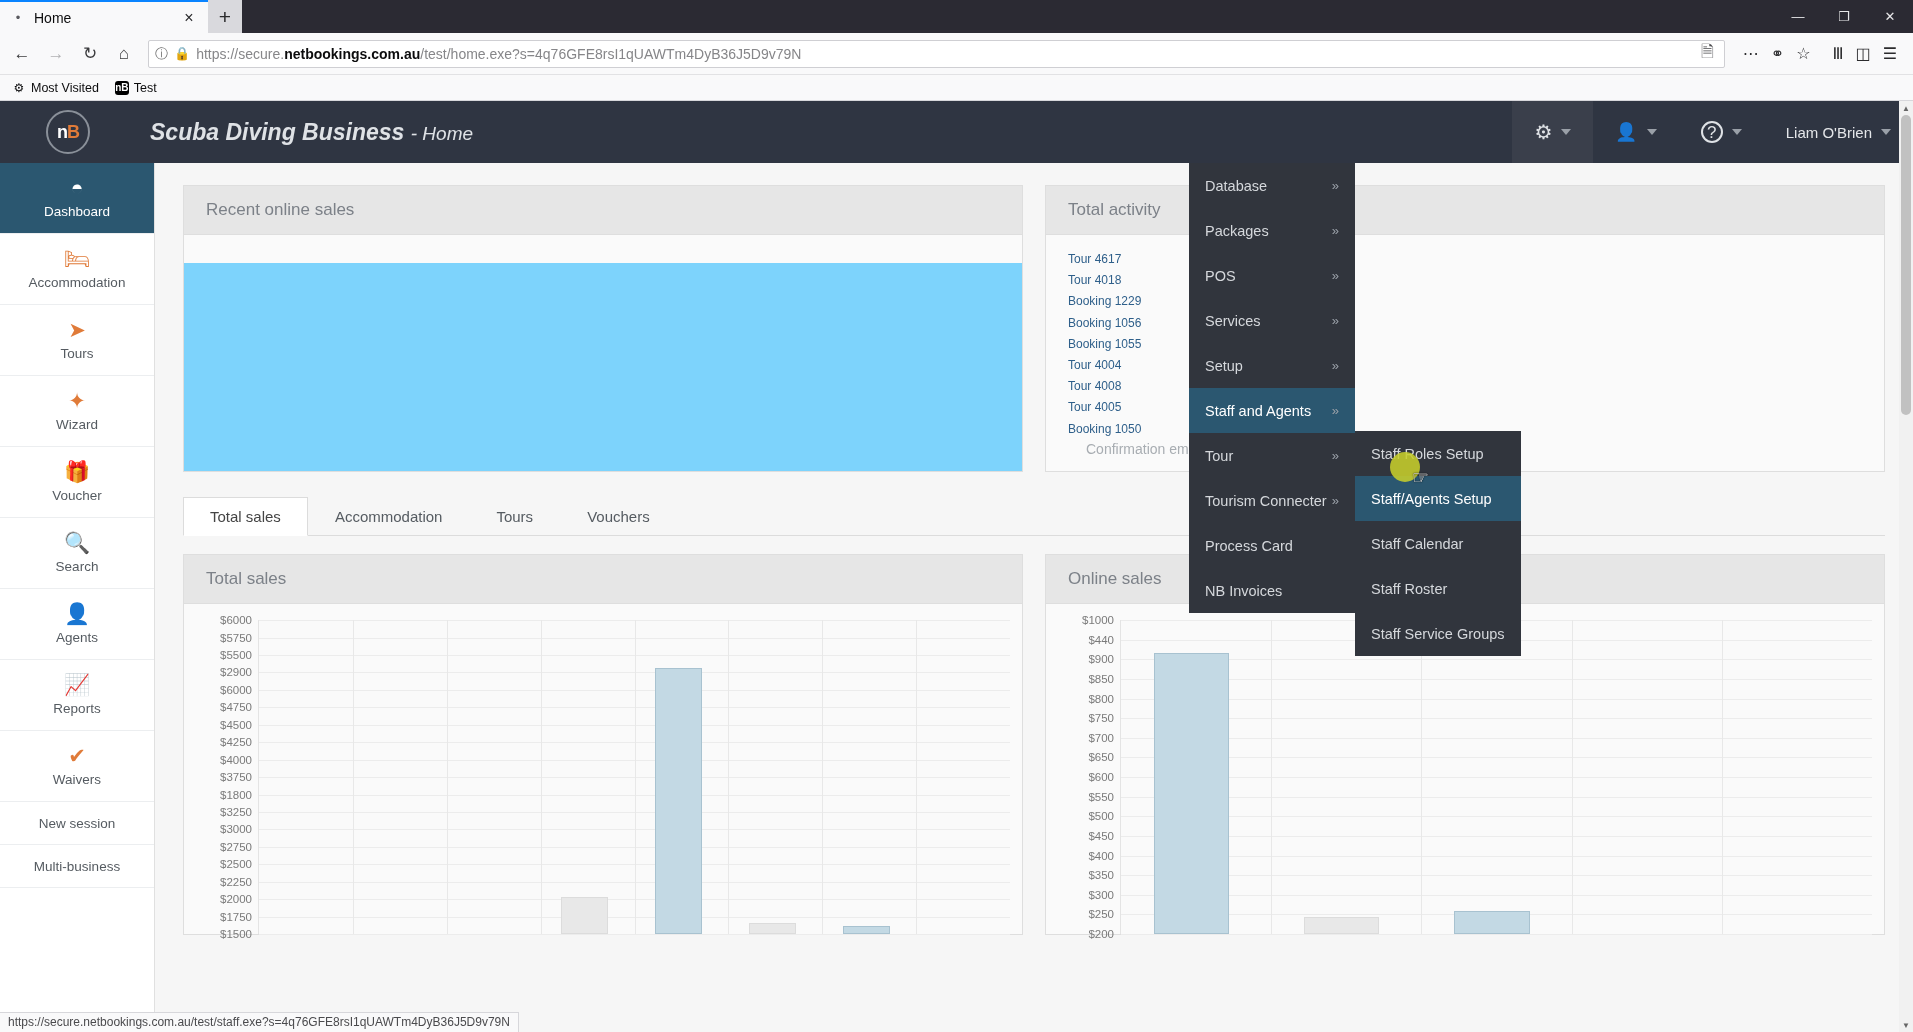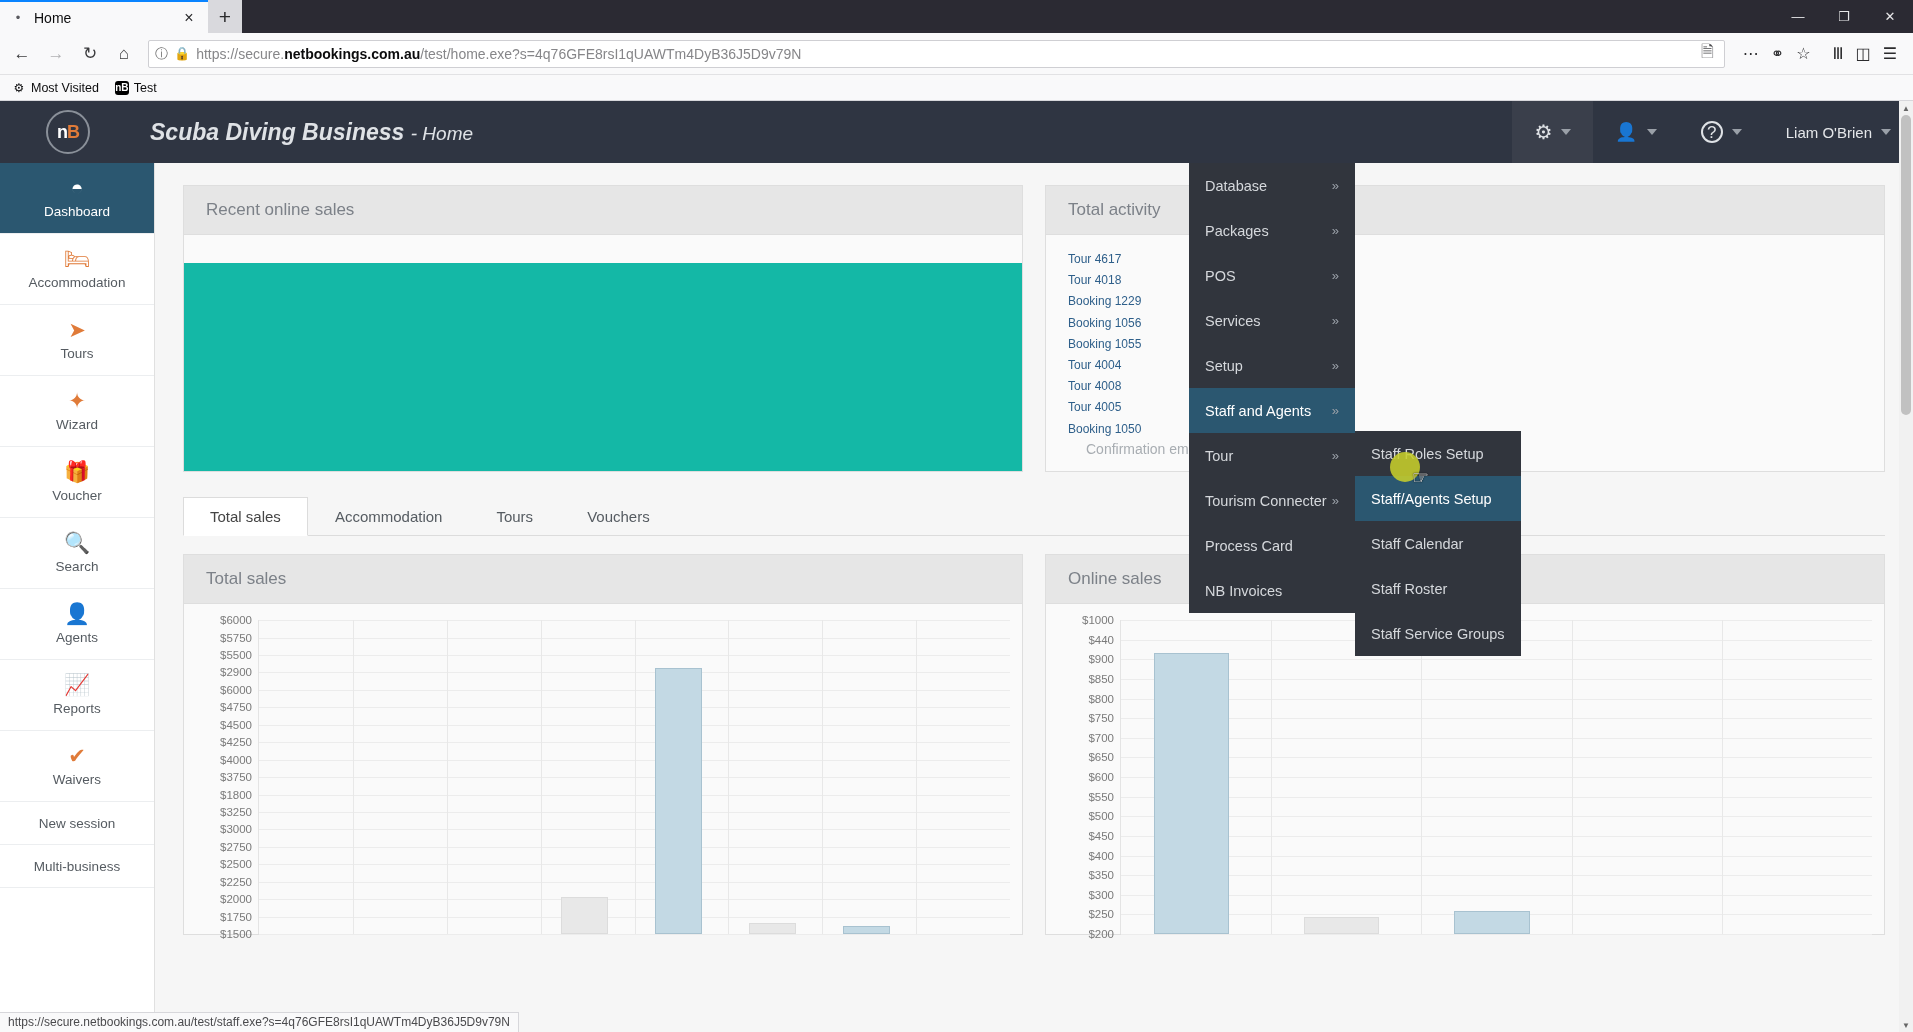--- a/index.html
+++ b/index.html
@@ -71,21 +71,21 @@
     justify-content: center; gap: 6px; border-bottom: 1px solid #eceef0; }
   .side-item.active { background: #2b5770; }
   .side-ico { font-size: 21px; color: #e07b39; line-height: 1; }
   .side-item.active .side-ico { color: #fff; }
   .side-lbl { font-size: 13.5px; color: #555b61; }
   .side-item.active .side-lbl { color: #fff; }
   .side-item.plain { height: 43px; }
 
   .content { flex: 1; padding: 22px 28px; position: relative; }
   .row-top { display: flex; gap: 22px; }
-  .card { background: #14b8a6; border: 1px solid #dedede; }
+  .card { background: #7dd3fc; border: 1px solid #dedede; }
   .card-hdr { background: #e6e6e6; padding: 14px 22px; font-size: 17px; color: #7c8188; border-bottom: 1px solid #dedede; }
   .card-body { padding: 14px 22px; background: #fafafa; }
   .panel-left { width: 840px; }
   .panel-left .card-body { height: 28px; padding: 0; }
   .panel-right { width: 840px; }
   .act-link { display: block; font-size: 12px; color: #2e5f8a; line-height: 20.6px; margin-bottom: 0.6px; }
   .act-note { font-size: 14px; color: #a8adb2; padding-left: 18px; margin-top: 2px; }
 
   .tabs { margin-top: 25px; display: flex; border-bottom: 1px solid #dcdcdc; }
   .tab-i { padding: 10px 26px; font-size: 15px; color: #555b61; border: 1px solid transparent; margin-bottom: -1px; }

